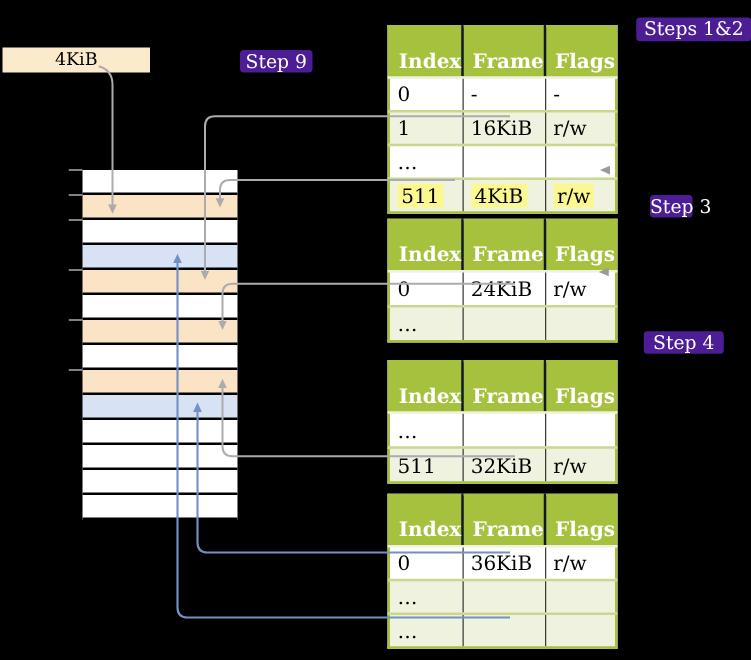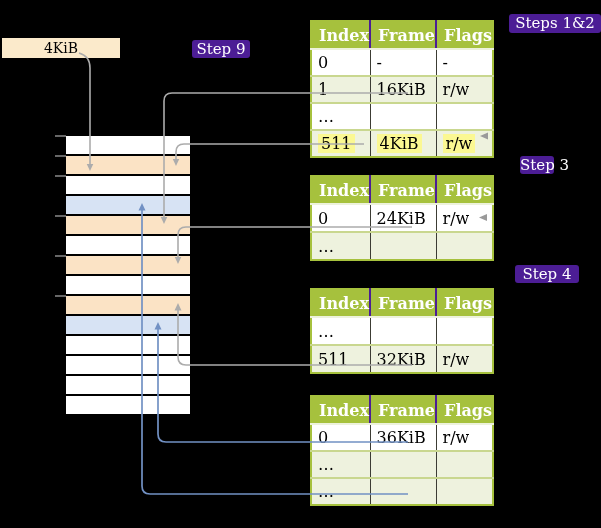--- a/index.html
+++ b/index.html
@@ -29,23 +29,23 @@
   .m-peach{background:#FBE3C5;}
   .m-blue {background:#D7E3F4;}
   
   .ptable{
     position:absolute;border-collapse:collapse;table-layout:fixed;
     background:#fff;font-size:16px;z-index:2;
     border:2px solid #A6C13D;
   }
   .ptable th{
     background:#A6C13D;color:#fff;font-weight:bold;height:26px;
-    text-align:center;padding:0 0 0 7px;border-bottom:2px solid #EDF2DC;
-  }
-  .ptable th + th{border-left:2px solid #4c1d95;}
+    text-align:center;padding:13px 0 0 7px;border-bottom:2px solid #EDF2DC;
+  }
+  .ptable th + th{border-left:2px solid #0f172a;}
   .ptable td{
     height:25px;padding:0 0 0 6px;vertical-align:middle;color:#000;background:#fff;
   }
   .t23 td{height:26px;}
   .ptable td + td{border-left:1px solid #3C3C34;}
   .ptable tbody tr + tr td{border-top:2px solid #C9D78F;}
   .ptable tr.alt td{background:#EEF2DE;}
   .hl{background:#FBF892;padding:0 3px;}
   .pt1{left:310px;top:20px;}
   .pt2{left:310px;top:175px;}

